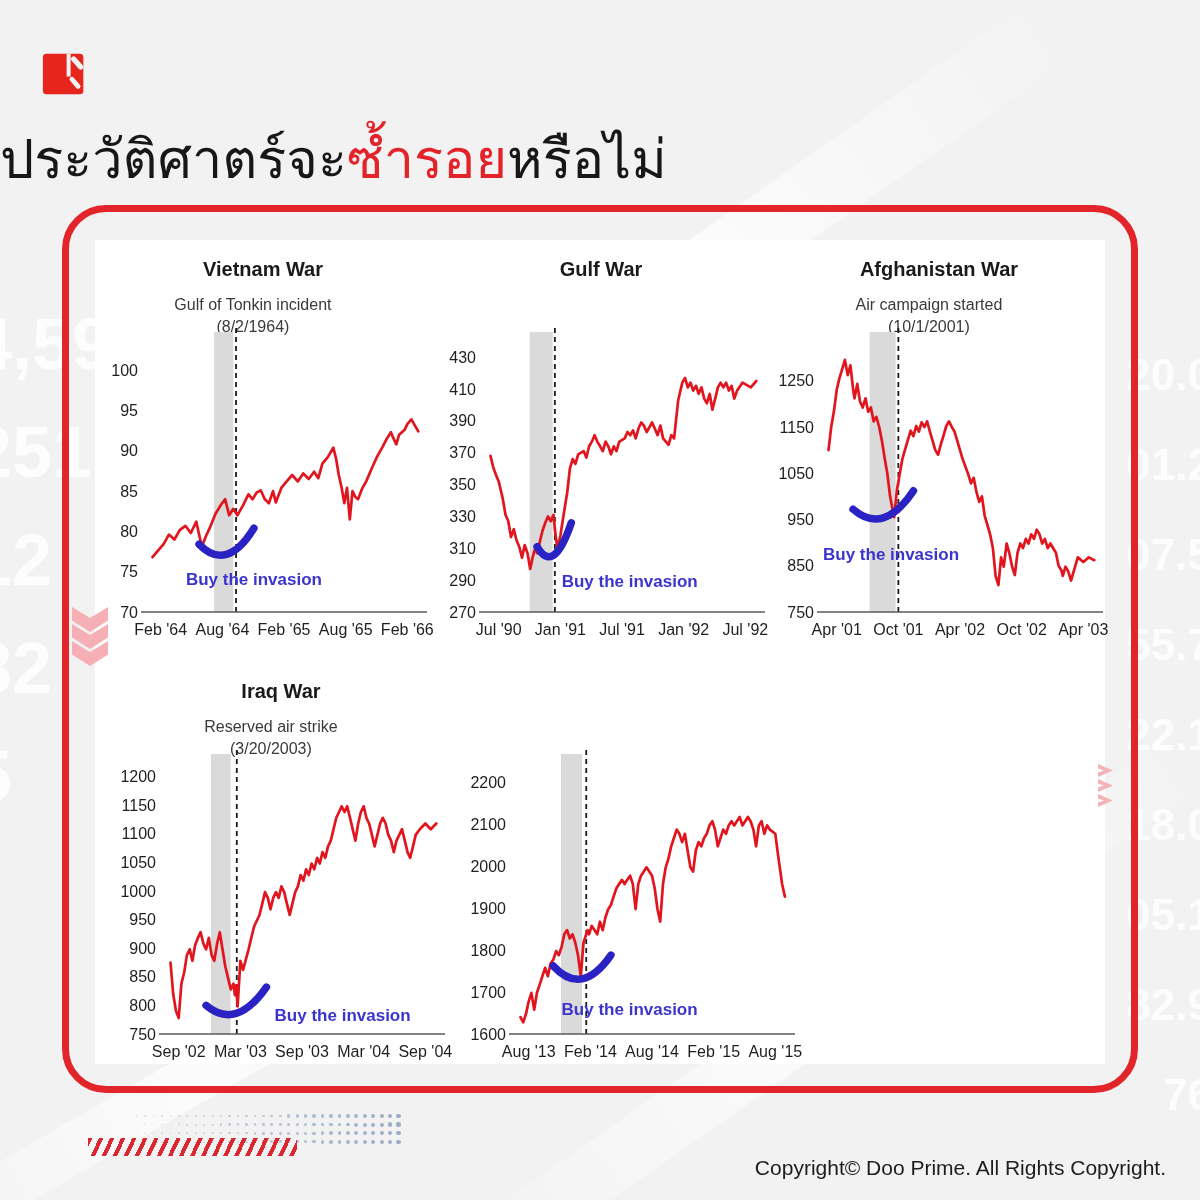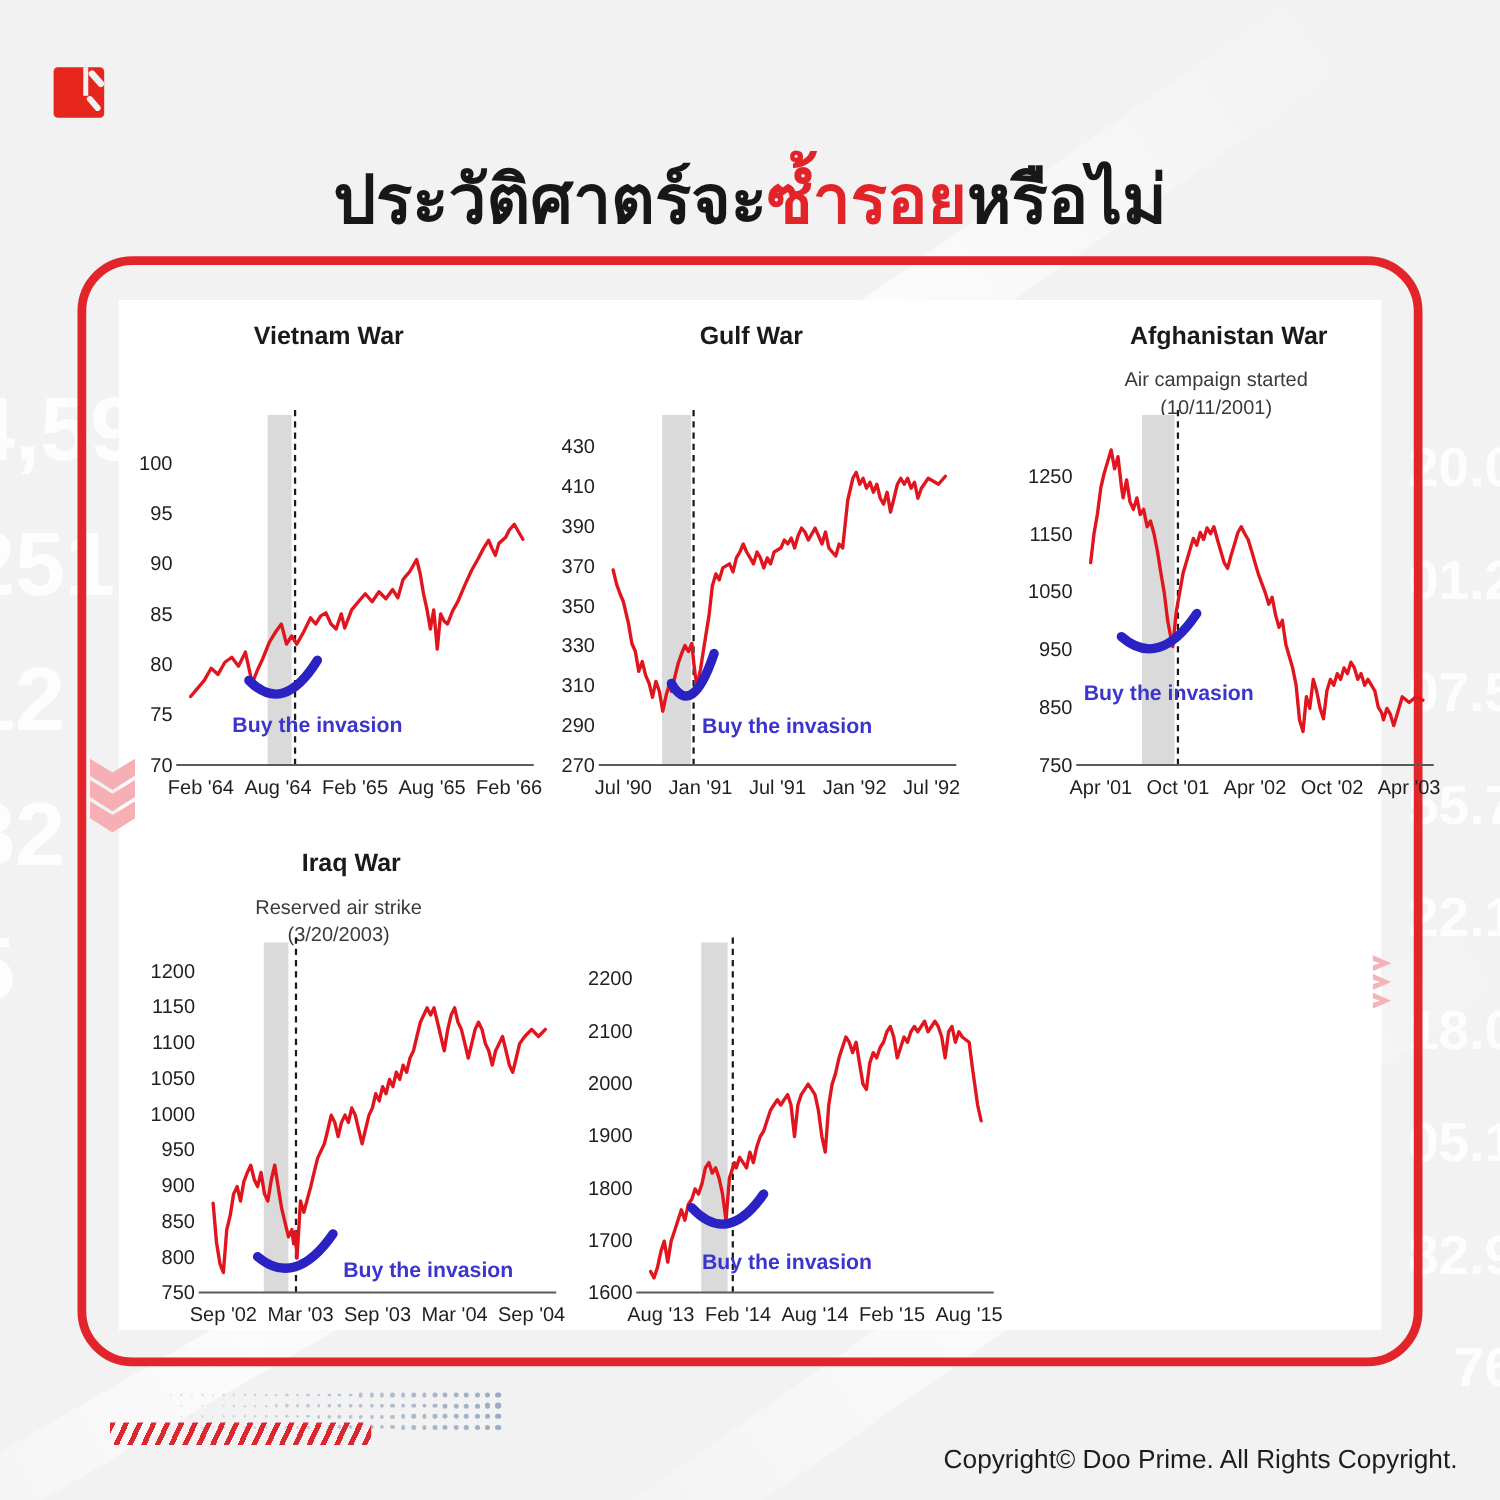--- a/index.html
+++ b/index.html
@@ -21,21 +21,21 @@
   .wm-left { left:-28px; top:290px; font-size:72px; line-height:108px; }
   .wm-right { right:-12px; top:330px; font-size:44px; line-height:90px; text-align:right; }
   .wm span { display:block; }
 
   
   .logo { position:absolute; left:42px; top:52px; display:flex; align-items:center; gap:13px; z-index:5; }
   .logo-text { font-size:37px; font-weight:800; letter-spacing:-0.5px; color:#151517; display:flex; align-items:baseline; }
   .i-wrap { position:relative; }
   .i-wrap .i-dot { position:absolute; left:1.5px; top:1px; width:7px; height:7px; border-radius:50%; background:#e6251c; }
 
-  .main-title { position:absolute; left:0; right:0; top:116px; text-align:center; font-size:54px; font-weight:700; letter-spacing:0; color:#17171a; z-index:5; }
+  .main-title { position:absolute; left:0; right:0; top:116px; text-align:left; font-size:54px; font-weight:400; letter-spacing:0; color:#17171a; z-index:5; }
   .main-title .red { color:#e2242a; }
 
   
   .frame { position:absolute; left:62px; top:205px; width:1076px; height:888px; border:7px solid #e2252b; border-radius:44px; z-index:2; }
   .panel { position:absolute; left:95px; top:240px; width:1010px; height:824px; background:#fff; z-index:3; }
 
   .cell { position:absolute; width:336px; height:400px; }
   .c-title { position:absolute; left:0; width:100%; top:10px; text-align:center; font-size:20px; font-weight:bold; color:#1a1a1a; }
   .c-sub { position:absolute; left:0; width:94%; top:46px; text-align:center; font-size:16px; color:#3a3a3a; line-height:1.4; }
   svg.plot { position:absolute; left:0; top:0; width:336px; height:400px; overflow:visible; }
@@ -97,20 +97,21 @@
   </svg>
 </div>
 
 <div class="main-title" data-interactable="false"><span data-interactable="false">ประวัติศาตร์จะ</span><span class="red" data-interactable="false">ซ้ำรอย</span><span data-interactable="false">หรือไม่</span></div>
 
 <div class="frame" data-interactable="false"></div>
 <div class="panel" data-interactable="false">
 
   <div class="cell" style="left:0px; top:8px;" data-interactable="false">
     <div class="c-title" data-interactable="false">Vietnam War</div>
+    <div class="c-sub" data-interactable="false"><span data-interactable="false">Gulf of Tonkin incident</span><br><span data-interactable="false">(8/2/1964)</span></div>
     <svg class="plot" data-interactable="false" viewBox="0 0 336 400">
         <rect x="119.1" y="84" width="19.2" height="280.0" fill="#dadada"></rect>
         <line x1="141.05" y1="80" x2="141.05" y2="364" stroke="#1a1a1a" stroke-width="1.8" stroke-dasharray="5 4"></line>
         <line x1="46" y1="364" x2="332" y2="364" stroke="#5a5a5a" stroke-width="1.5"></line>
         <text x="43" y="127.7" text-anchor="end" class="tick">100</text>
         <text x="43" y="168.0" text-anchor="end" class="tick">95</text>
         <text x="43" y="208.3" text-anchor="end" class="tick">90</text>
         <text x="43" y="248.6" text-anchor="end" class="tick">85</text>
         <text x="43" y="288.9" text-anchor="end" class="tick">80</text>
         <text x="43" y="329.2" text-anchor="end" class="tick">75</text>
@@ -145,23 +146,23 @@
         <text x="127.4" y="387" text-anchor="middle" class="tick">Jan '91</text>
         <text x="189.0" y="387" text-anchor="middle" class="tick">Jul '91</text>
         <text x="250.7" y="387" text-anchor="middle" class="tick">Jan '92</text>
         <text x="312.3" y="387" text-anchor="middle" class="tick">Jul '92</text>
         <polyline points="57.5,207.9 60.2,219.1 63.0,227.0 65.7,233.4 69.8,250.9 72.5,266.8 75.3,273.2 78.0,289.1 80.8,281.2 83.5,292.3 86.3,298.7 89.0,309.8 91.7,297.1 94.5,305.1 97.2,321.0 99.9,308.3 102.7,298.7 104.1,305.1 106.8,293.9 109.5,282.8 112.3,274.8 115.0,268.4 117.8,273.2 120.5,266.8 121.9,281.2 123.2,292.3 124.6,300.3 127.4,287.5 130.1,270.0 134.2,244.5 136.9,220.6 139.7,211.1 142.4,215.9 145.2,206.3 150.6,203.1 153.4,209.5 156.1,198.3 158.9,193.6 161.6,187.2 164.3,193.6 167.1,198.3 169.8,203.1 172.6,193.6 175.3,198.3 178.0,206.3 180.8,198.3 183.5,203.1 186.3,193.6 191.7,190.4 194.5,184.0 197.2,187.2 200.0,182.4 202.7,190.4 205.4,180.8 208.2,174.5 210.9,177.6 213.7,184.0 219.1,174.5 221.9,180.8 224.6,187.2 227.4,177.6 230.1,190.4 232.8,193.6 235.6,196.8 238.3,187.2 241.1,190.4 245.2,152.2 249.3,134.6 252.0,129.9 254.8,139.4 257.5,134.6 260.2,142.6 263.0,137.8 265.7,145.8 268.5,139.4 271.2,150.6 273.9,155.3 276.7,145.8 279.4,161.7 282.2,150.6 284.9,139.4 287.6,134.6 290.4,139.4 293.1,134.6 295.9,142.6 298.6,137.8 301.3,150.6 304.1,142.6 309.6,134.6 317.8,139.4 323.3,133.0" fill="none" stroke="#e1151e" stroke-width="2.7" stroke-linejoin="round" stroke-linecap="round"></polyline>
         <path d="M 104.1 298.7 Q 120.5 327.4 138.3 274.8" fill="none" stroke="#2a22c2" stroke-width="7.5" stroke-linecap="round"></path>
         <text x="128.7" y="338.5" text-anchor="start" class="ann">Buy the invasion</text>
       </svg>
   </div>
 
-  <div class="cell" style="left:676px; top:8px;margin-left:44px;" data-interactable="false">
+  <div class="cell" style="left:676px; top:8px;" data-interactable="false">
     <div class="c-title" data-interactable="false">Afghanistan War</div>
-    <div class="c-sub" data-interactable="false"><span data-interactable="false">Air campaign started</span><br><span data-interactable="false">(10/11/2001)</span></div>
+    <div class="c-sub" data-interactable="false"><span data-interactable="false">Air campaign started</span><br><span data-interactable="false">(10/1/2001)</span></div>
     <svg class="plot" data-interactable="false" viewBox="0 0 336 400">
         <rect x="98.6" y="84" width="26.0" height="280.0" fill="#dadada"></rect>
         <line x1="127.35000000000001" y1="80" x2="127.35000000000001" y2="364" stroke="#1a1a1a" stroke-width="1.8" stroke-dasharray="5 4"></line>
         <line x1="46" y1="364" x2="332" y2="364" stroke="#5a5a5a" stroke-width="1.5"></line>
         <text x="43" y="138.2" text-anchor="end" class="tick">1250</text>
         <text x="43" y="184.5" text-anchor="end" class="tick">1150</text>
         <text x="43" y="230.7" text-anchor="end" class="tick">1050</text>
         <text x="43" y="277.0" text-anchor="end" class="tick">950</text>
         <text x="43" y="323.2" text-anchor="end" class="tick">850</text>
         <text x="43" y="369.5" text-anchor="end" class="tick">750</text>

